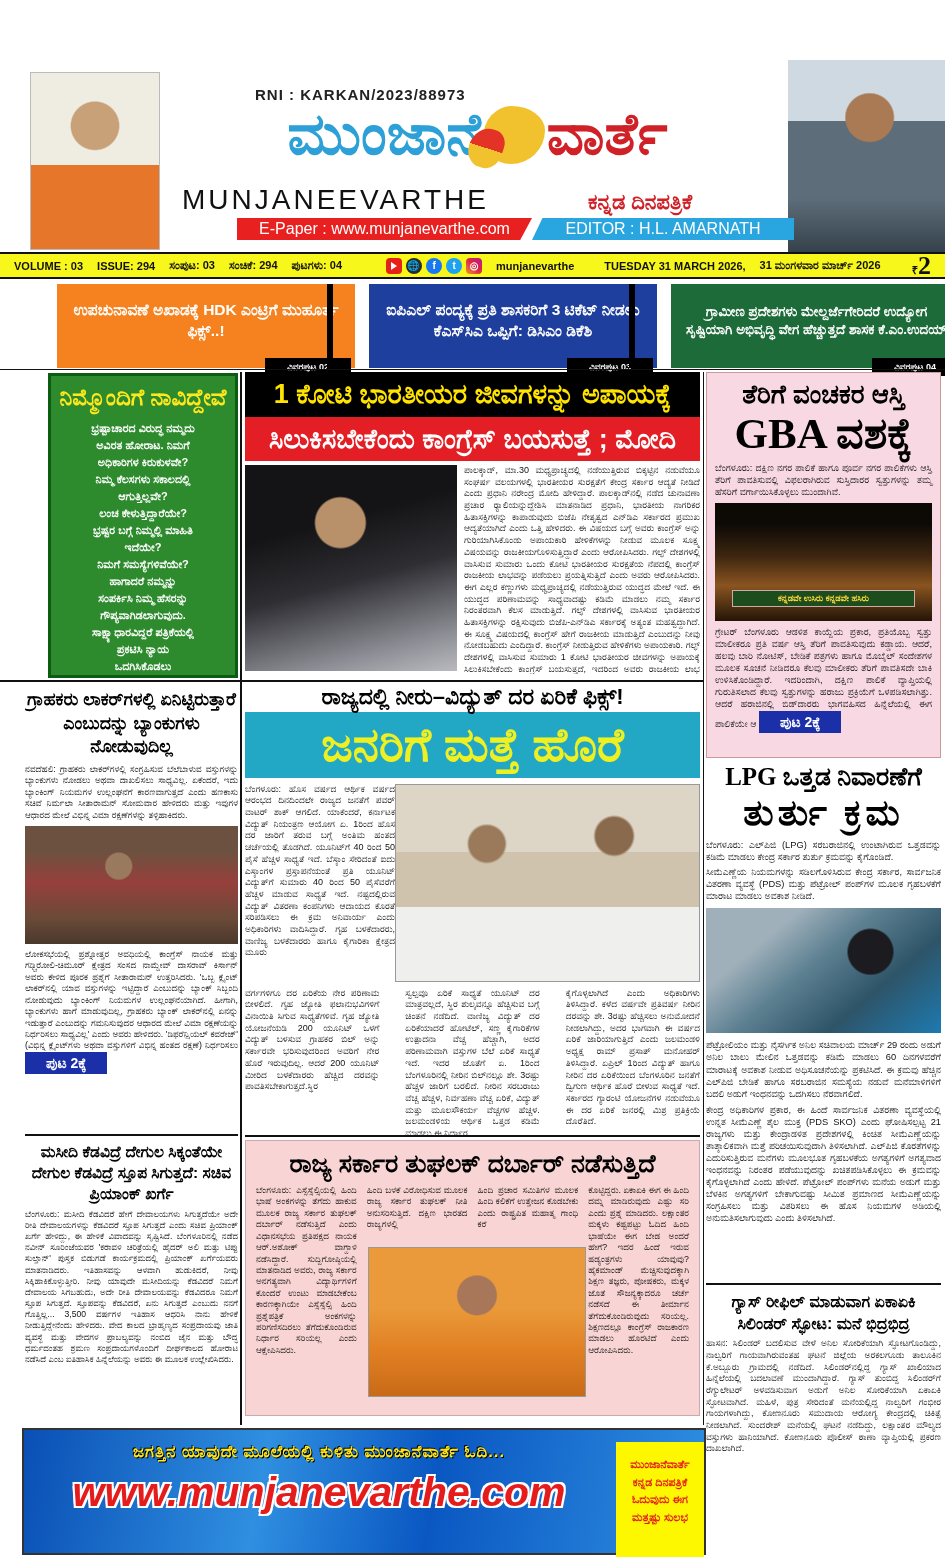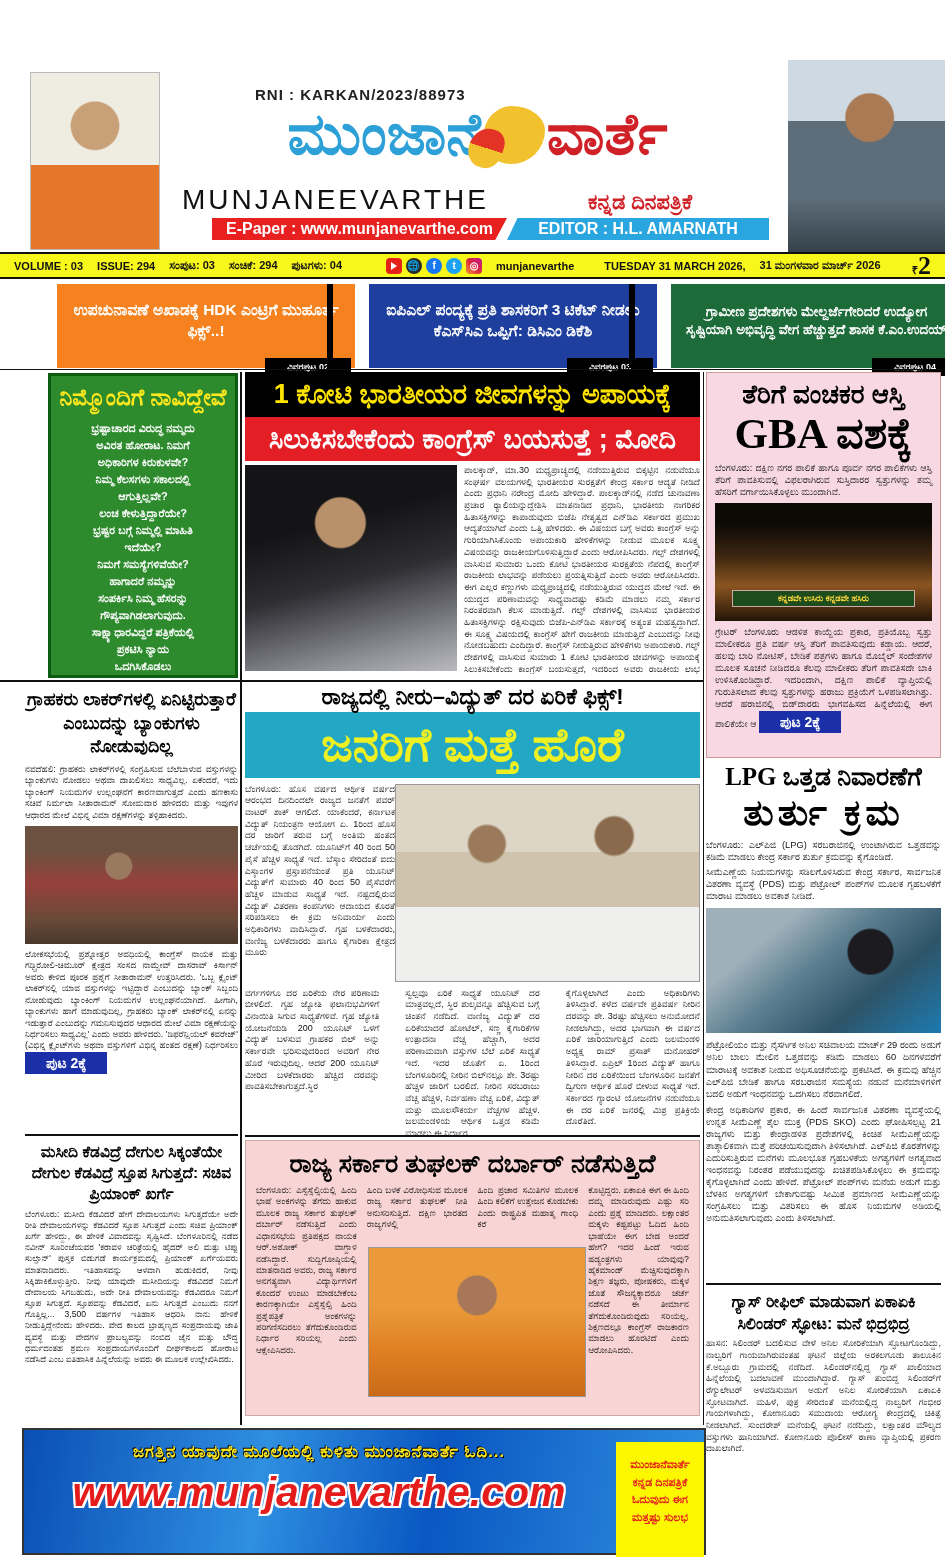--- a/index.html
+++ b/index.html
@@ -17,21 +17,21 @@
       radial-gradient(circle at 52% 30%, #a97a54 0 15%, transparent 16%),
       linear-gradient(180deg,#cfd9e2 0 32%, #5d6d79 32% 72%, #35424b 100%); }
   .rni { font-size:15px; font-weight:bold; color:#222; letter-spacing:1px; }
   .title-kn1 { color:#2da0d8; font-size:58px; font-weight:bold; }
   .title-kn2 { color:#cf2127; font-size:58px; font-weight:bold; }
   .map-blob { width:62px; height:58px; background:#f2c22e; border-radius:46% 54% 55% 45%/55% 42% 58% 45%; position:relative; }
   .map-blob::after { content:""; position:absolute; left:-14px; top:22px; width:34px; height:40px;
       background:linear-gradient(180deg,#e33226 50%,#f2c22e 50%); border-radius:60% 40% 50% 50%; transform:rotate(18deg); }
   .title-en { font-size:28px; font-weight:normal; letter-spacing:3px; color:#111; }
   .tagline { font-size:21px; font-weight:bold; color:#cf2127; }
-  .bar { height:22px; color:#fff; font-weight:bold; font-size:16px; display:flex; align-items:center; justify-content:center; }
+  .bar { height:22px; color:#fff; font-weight:normal; font-size:16px; display:flex; align-items:center; justify-content:center;margin-left:25px; }
   .bar-red { background:#e8201f; clip-path:polygon(0 0,100% 0,96% 100%,0 100%); }
   .bar-blue { background:#29a6df; clip-path:polygon(4% 0,100% 0,100% 100%,0 100%); }
   
   .infobar { background:#f8f71c; border-top:2px solid #111; border-bottom:2px solid #111;
       display:flex; align-items:center; gap:14px; padding:0 14px; font-size:11px; font-weight:bold; color:#111; }
   .icn { width:16px; height:16px; border-radius:50%; display:inline-flex; align-items:center; justify-content:center;
       color:#fff; font-size:10px; font-weight:bold; }
   .i-yt { background:#e62117; border-radius:4px; }
   .i-yt::after { content:""; border-left:6px solid #fff; border-top:4px solid transparent; border-bottom:4px solid transparent; }
   .i-gl { background:#2b2b2b; }

